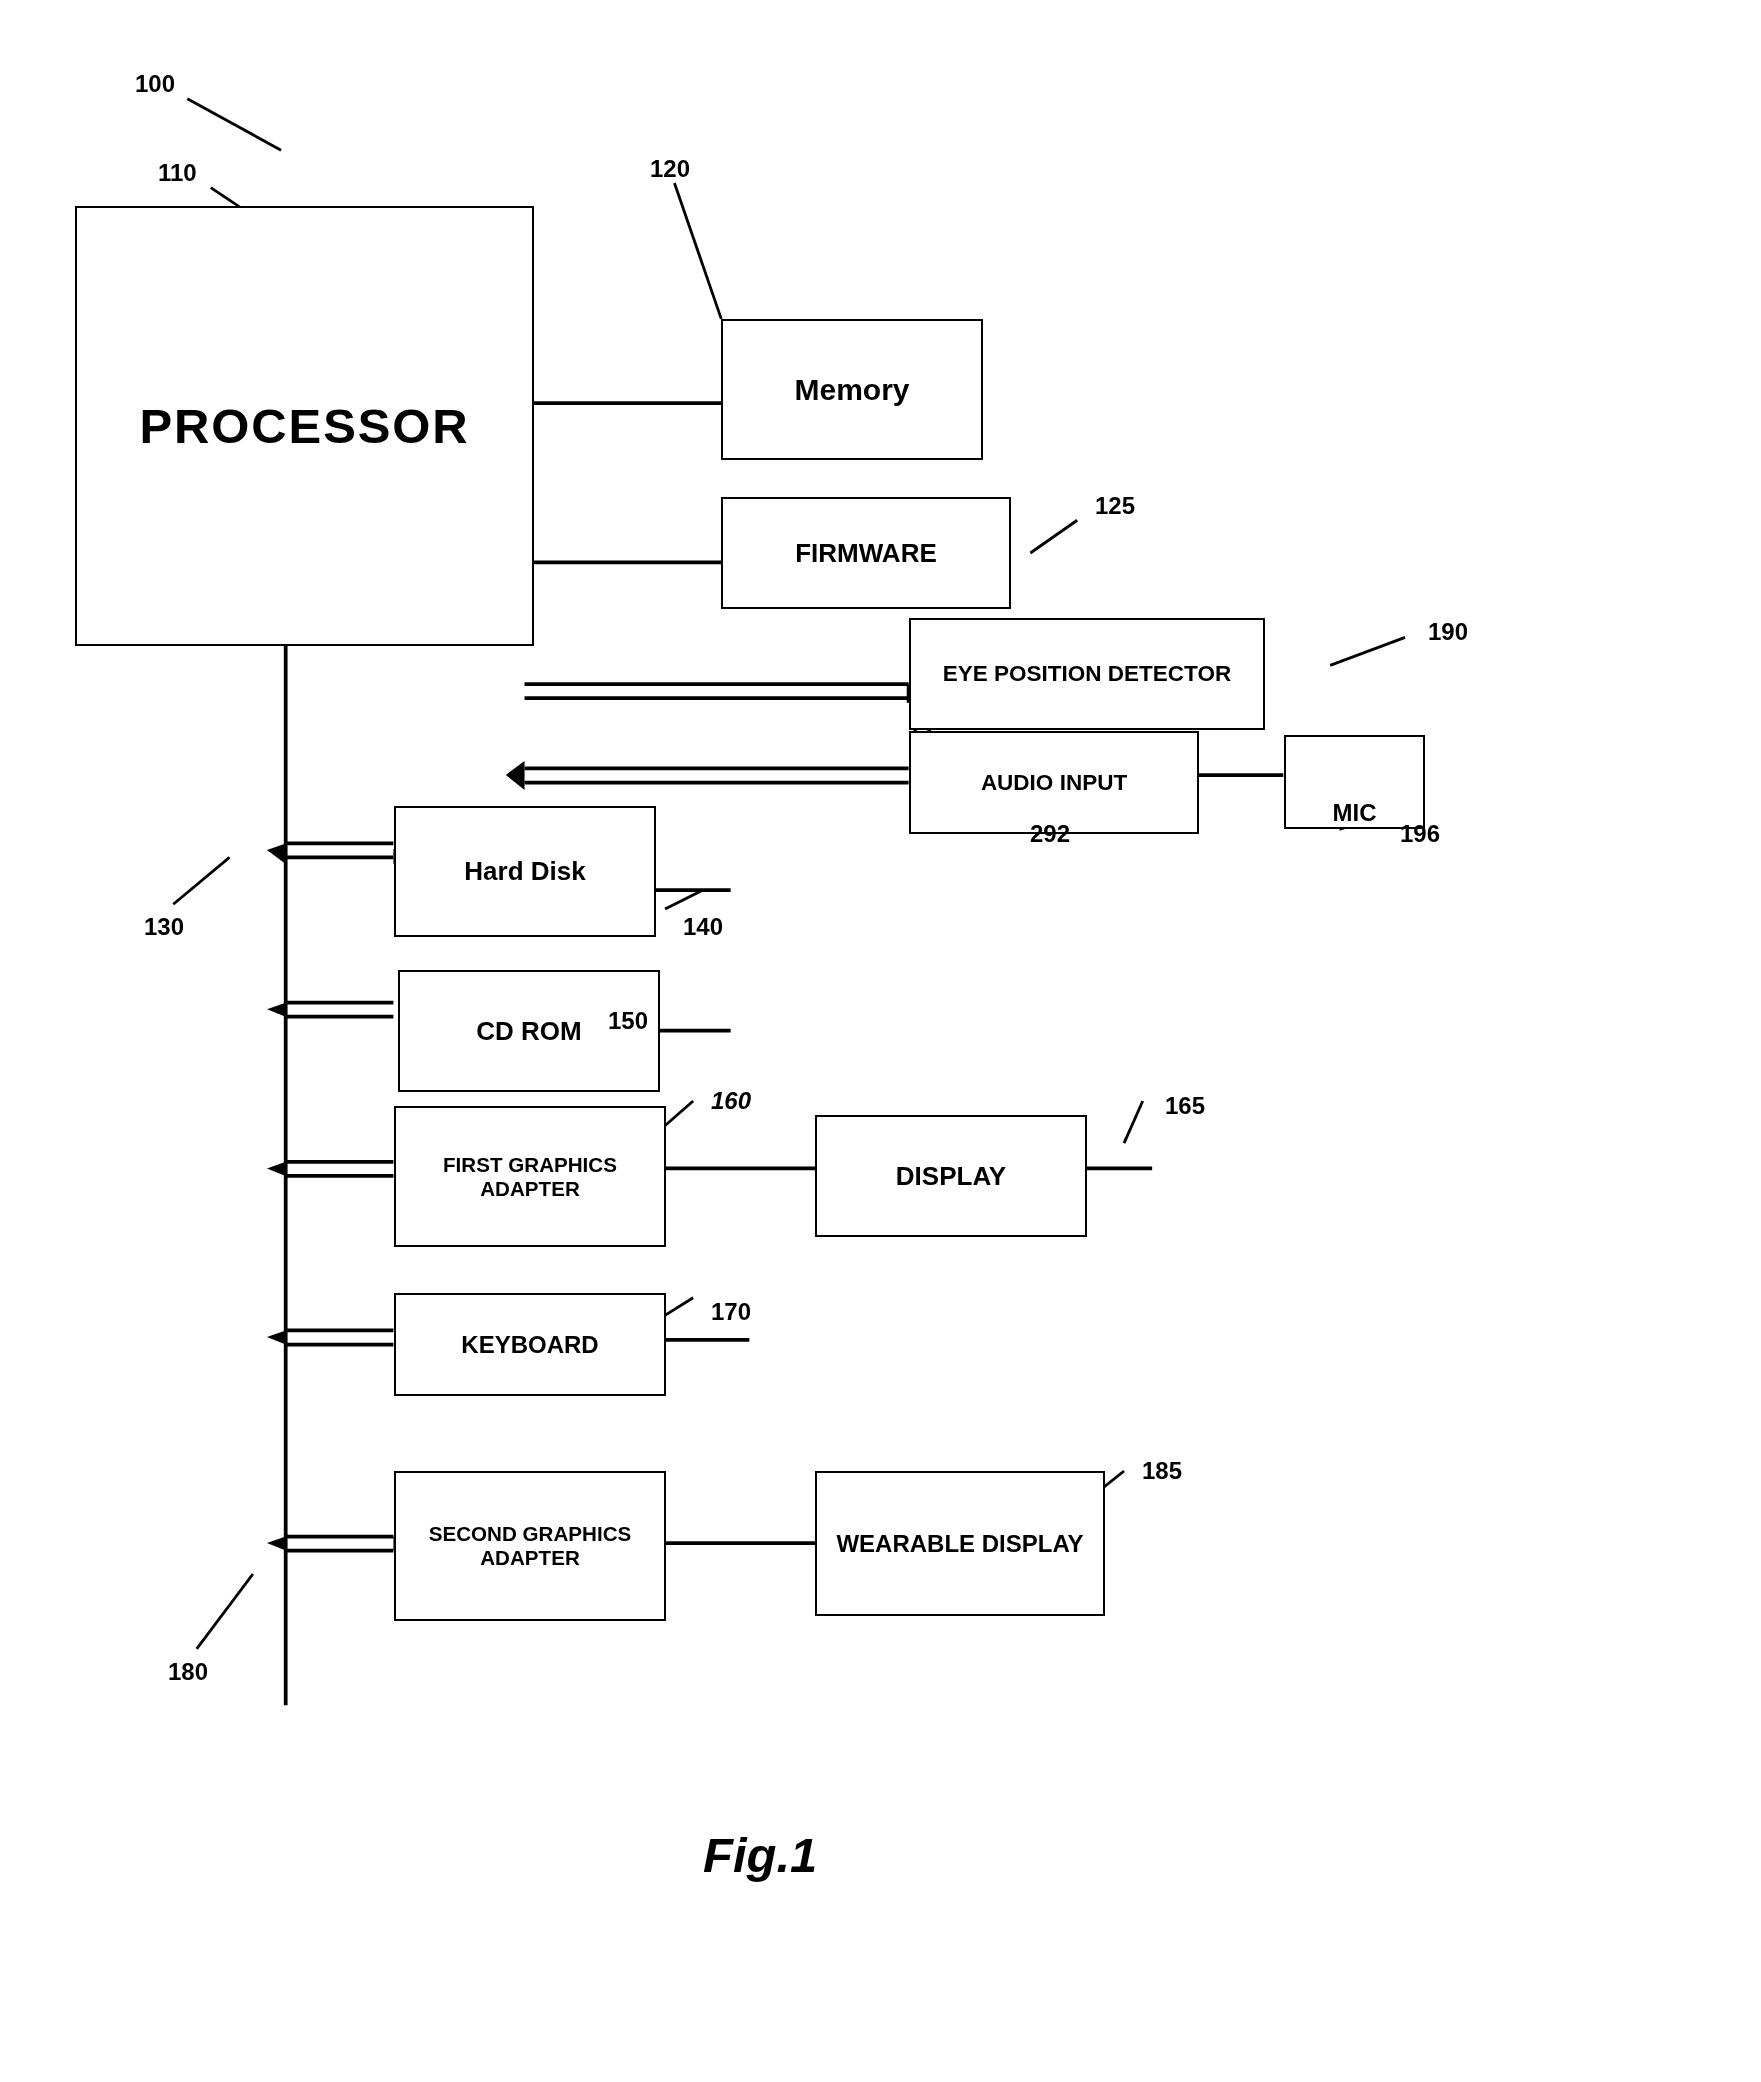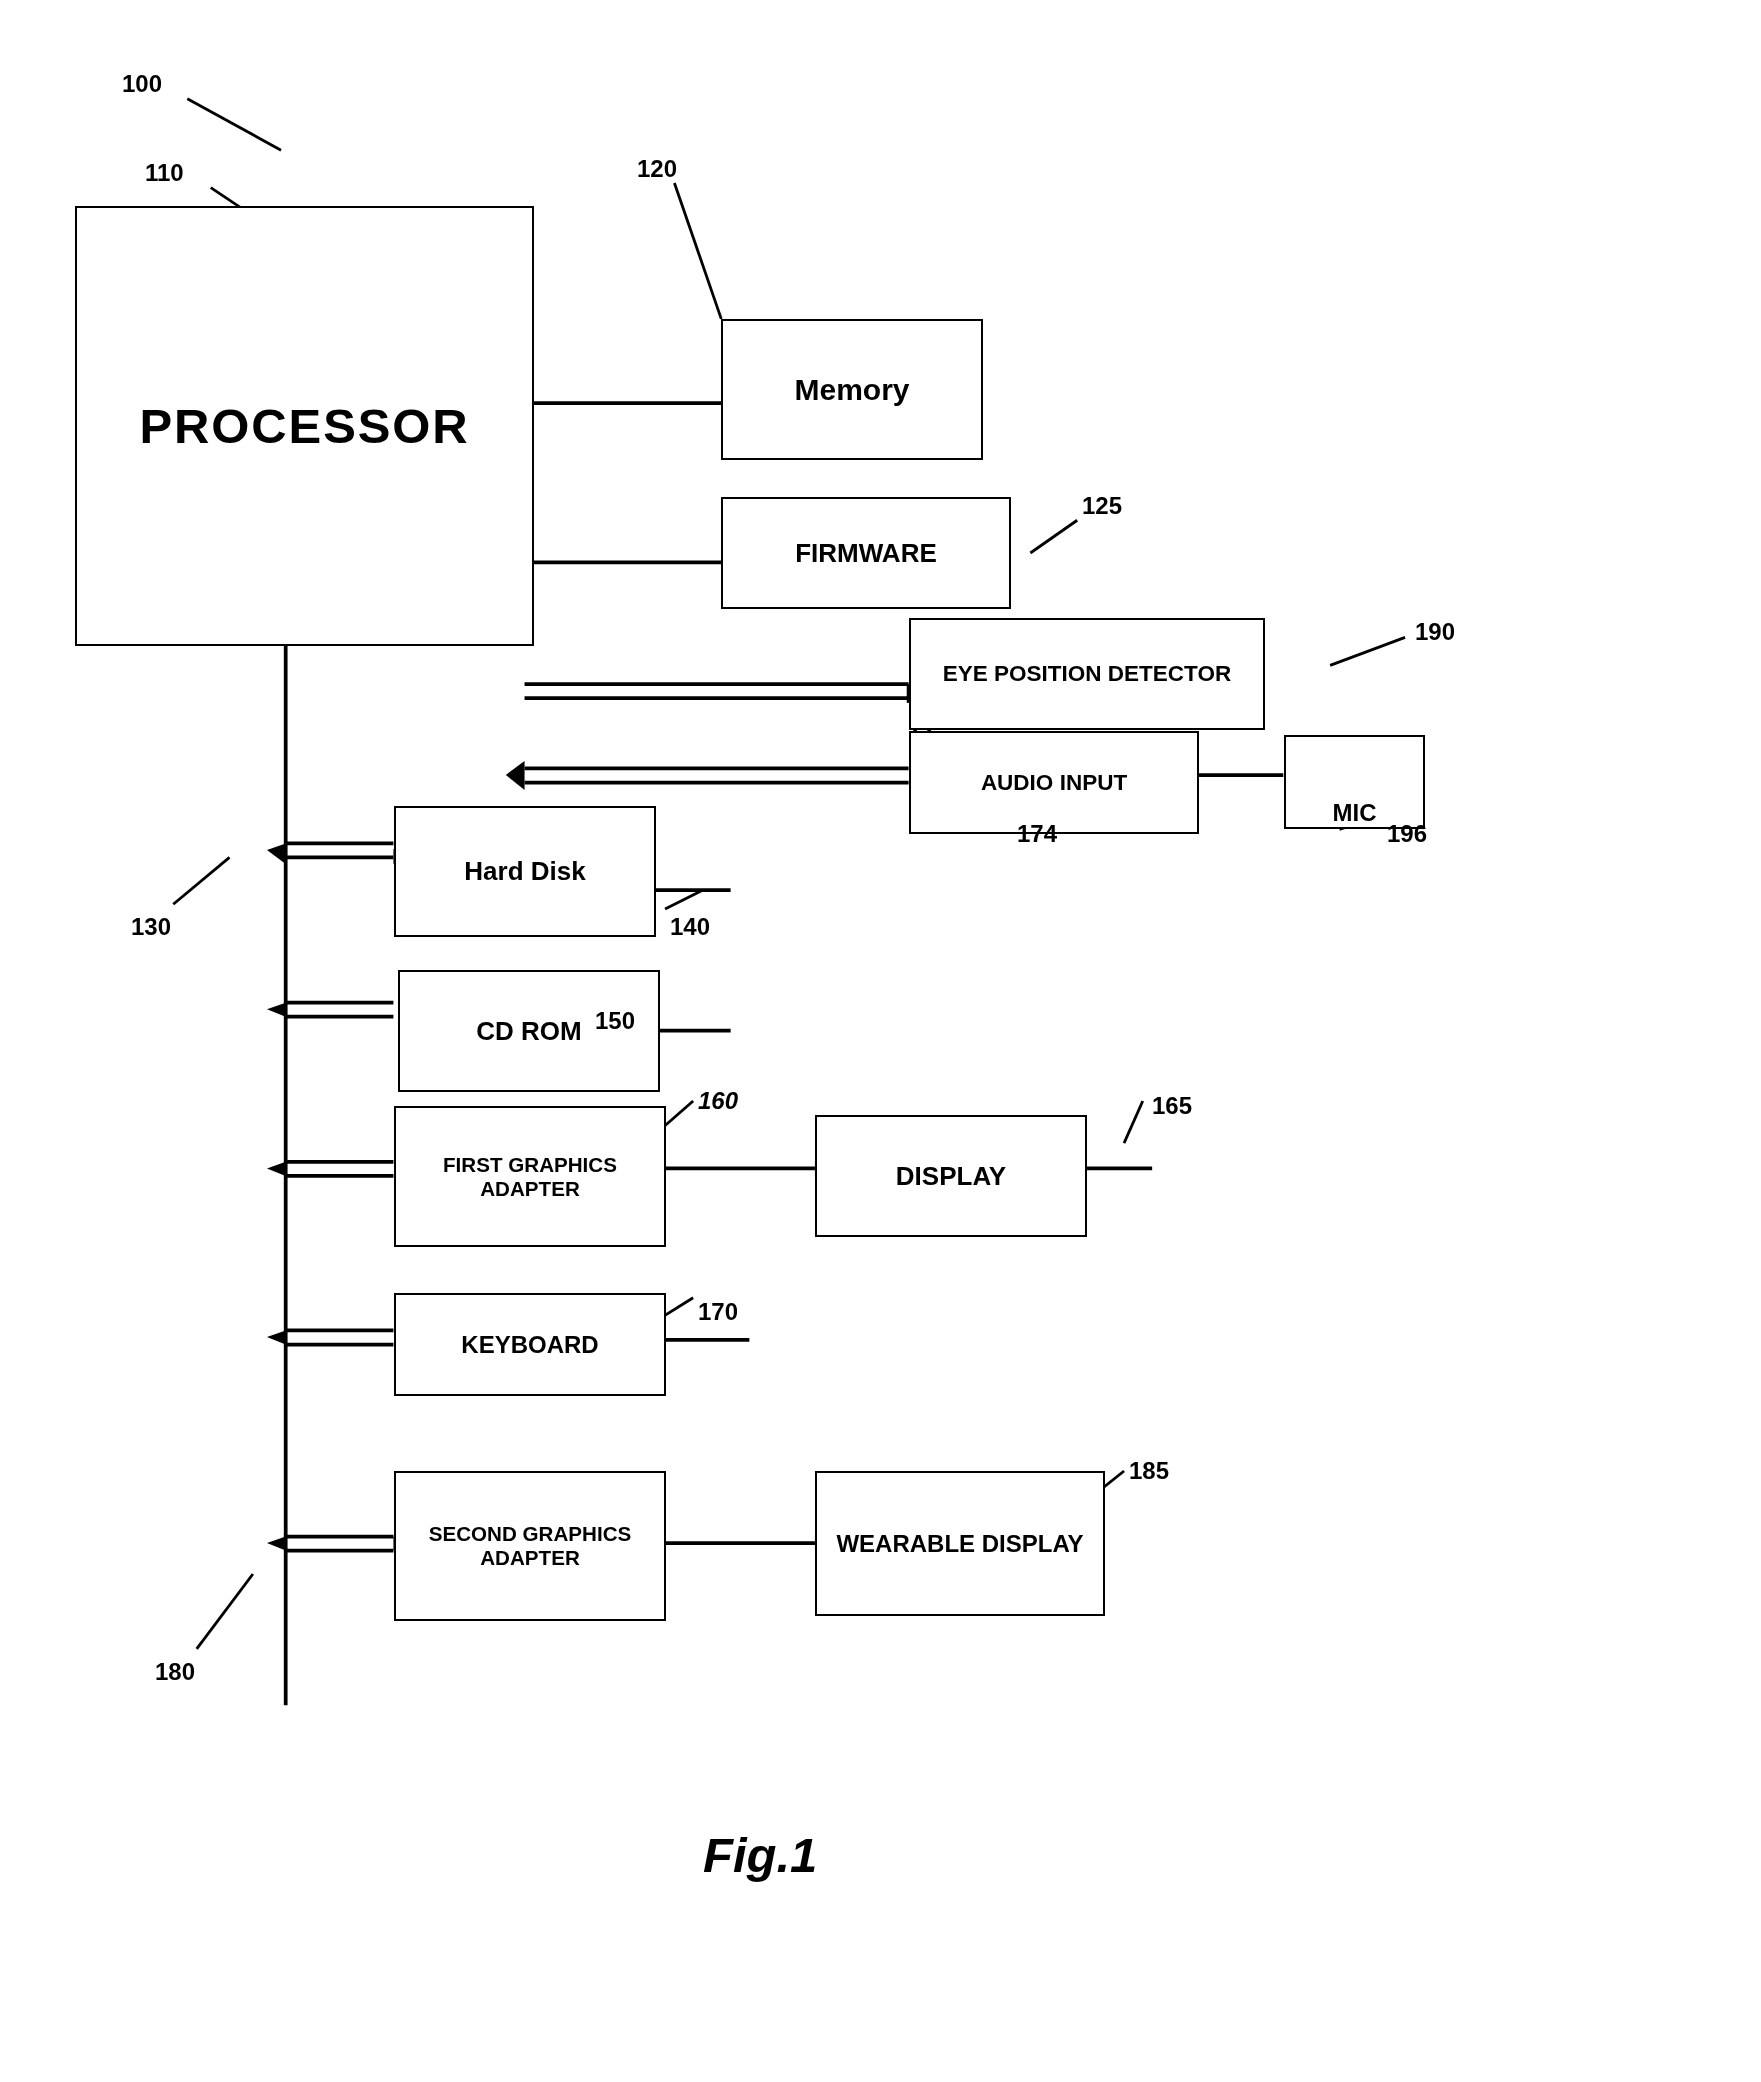--- a/index.html
+++ b/index.html
@@ -25,20 +25,21 @@
       align-items: center;
       justify-content: center;
       text-align: center;
       font-weight: bold;
     }
     .label {
       position: absolute;
       font-weight: bold;
       font-size: 24px;
       color: #000;
+      margin-left: 13px;
     }
     .fig-label {
       position: absolute;
       font-size: 49px;
       font-weight: bold;
       font-style: italic;
       color: #000;
     }
     svg.arrows {
       position: absolute;
@@ -179,21 +180,21 @@
   <div class="box" style="left:909px; top:618px; width:356px; height:112px; font-size:22.5px;">
     <span>EYE POSITION
 DETECTOR</span>
   </div>
 
   <div class="box" style="left:909px; top:731px; width:290px; height:103px; font-size:22.5px;">
     <span>AUDIO
 INPUT</span>
   </div>
 
-  <div class="label" style="left:1017px; top:820px;">174</div>
+  <div class="label" style="left:1017px; top:820px;">292</div>
 
   <div class="box" style="left:1284px; top:735px; width:141px; height:94px; font-size:24px;align-items:flex-end;">
     <span>MIC</span>
   </div>
 
   <div class="label" style="left:1387px; top:820px;">196</div>
 
   <div class="label" style="left:131px; top:913px;">130</div>
 
   <div class="box" style="left:394px; top:806px; width:262px; height:131px; font-size:26px;">

